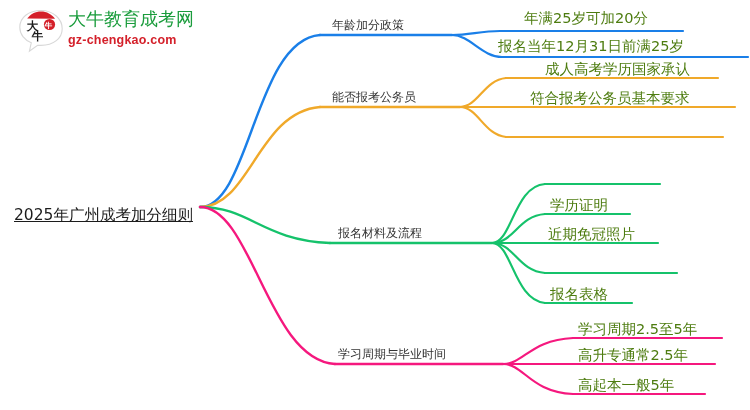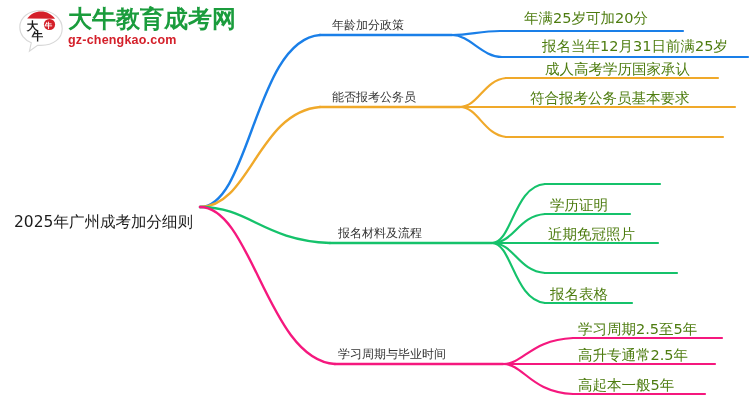--- a/index.html
+++ b/index.html
@@ -10,21 +10,21 @@
     overflow:hidden;position:relative;
   }
   #stage{position:absolute;left:0;top:0;width:750px;height:410px;}
 
   
   #logo{position:absolute;left:18px;top:6px;width:230px;height:50px;}
   #logo-mark{position:absolute;left:0px;top:3px;width:46px;height:44px;}
   #logo-text{position:absolute;left:50px;top:1px;width:180px;height:48px;}
   .logo-cn{
     font-family:"DejaVu Sans","Liberation Sans",sans-serif;
-    font-size:24px;font-weight:bold;color:#1a9c3c;
+    font-size:18px;font-weight:normal;color:#1a9c3c;
     letter-spacing:0px;line-height:24px;white-space:nowrap;
   }
   .logo-url{
     font-family:"Liberation Sans",sans-serif;
     font-size:12.5px;font-weight:bold;color:#d4202a;
     letter-spacing:0.2px;line-height:15px;white-space:nowrap;margin-top:2px;
   }
 
   
   #wires{position:absolute;left:0;top:0;width:750px;height:410px;}
@@ -96,25 +96,25 @@
     <path d="M200,207 C252,207 268,360 335,364" stroke="#f5187e" stroke-width="2.4"></path>
     <path d="M335,364 L503,364" stroke="#f5187e" stroke-width="2.4"></path>
     <path d="M503,364 C524,364 530,340 573,338" stroke="#f5187e" stroke-width="2.2"></path>
     <path d="M503,364 C530,364 540,364 573,364" stroke="#f5187e" stroke-width="2.2"></path>
     <path d="M503,364 C524,364 530,392 573,394" stroke="#f5187e" stroke-width="2.2"></path>
     <path d="M573,338 L722,338" stroke="#f5187e" stroke-width="2.2"></path>
     <path d="M573,364 L715,364" stroke="#f5187e" stroke-width="2.2"></path>
     <path d="M573,394 L705,394" stroke="#f5187e" stroke-width="2.2"></path>
   </svg>
 
-  <div class="node root" style="left:14px;top:212px;">2025年广州成考加分细则</div>
+  <div class="node root" style="left:14px;top:205px;text-decoration:underline;">2025年广州成考加分细则</div>
 
   <div class="node branch" style="left:332px;top:17px;">年龄加分政策</div>
   <div class="node leaf" style="left:524px;top:9px;">年满25岁可加20分</div>
-  <div class="node leaf" style="left:498px;top:37px;margin-left:44px;">报名当年12月31日前满25岁</div>
+  <div class="node leaf" style="left:498px;top:37px;">报名当年12月31日前满25岁</div>
 
   <div class="node leaf" style="left:545px;top:60px;">成人高考学历国家承认</div>
   <div class="node branch" style="left:332px;top:89px;">能否报考公务员</div>
   <div class="node leaf" style="left:530px;top:89px;">符合报考公务员基本要求</div>
 
   <div class="node branch" style="left:338px;top:225px;">报名材料及流程</div>
   <div class="node leaf" style="left:550px;top:196px;">学历证明</div>
   <div class="node leaf" style="left:548px;top:225px;">近期免冠照片</div>
   <div class="node leaf" style="left:550px;top:285px;">报名表格</div>
 

